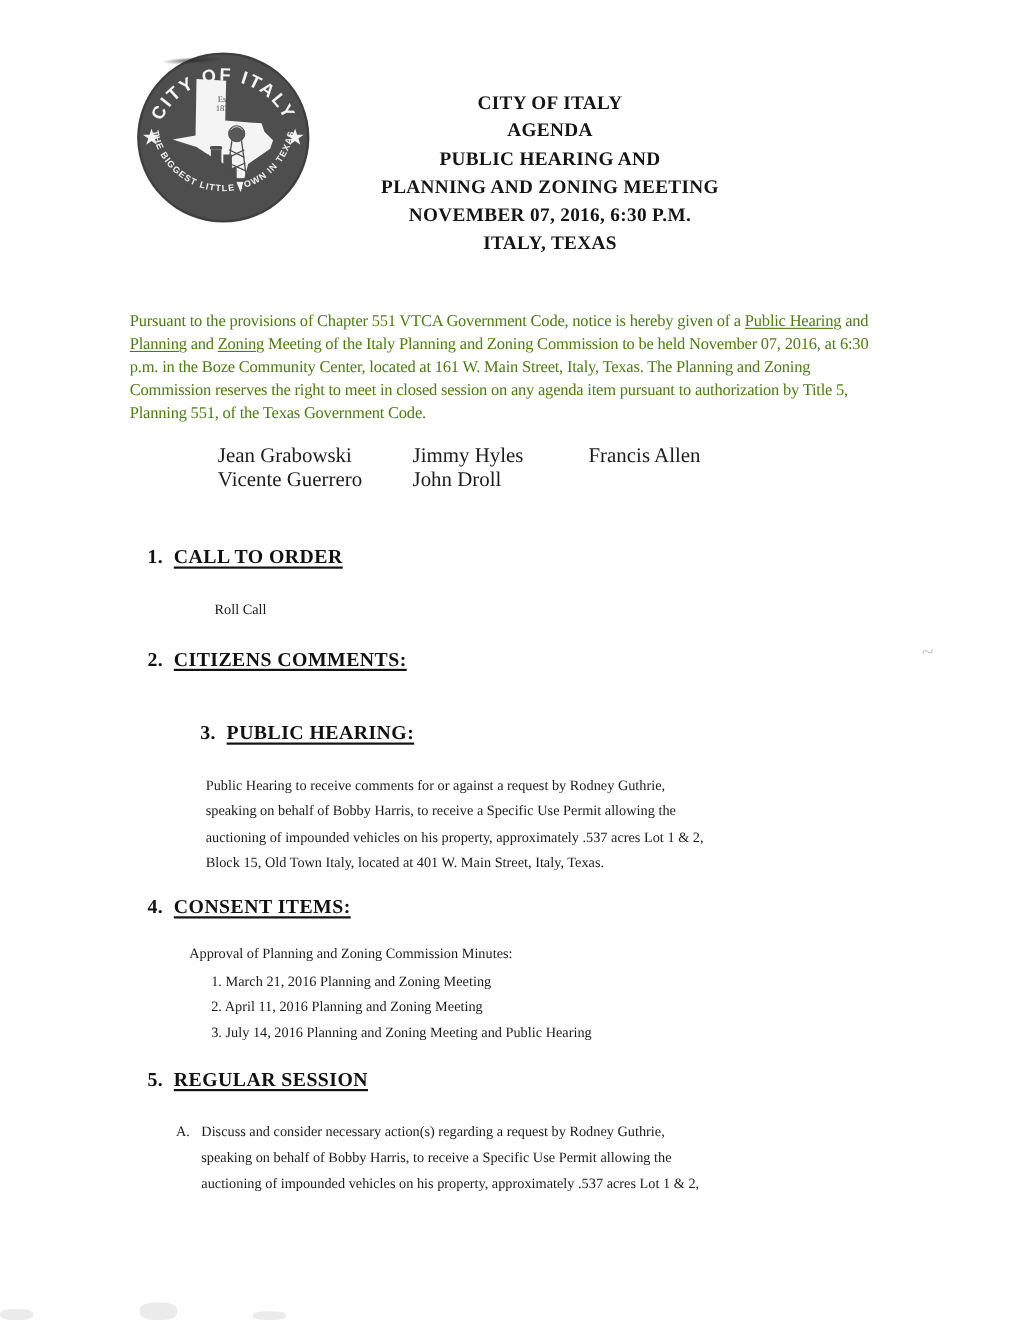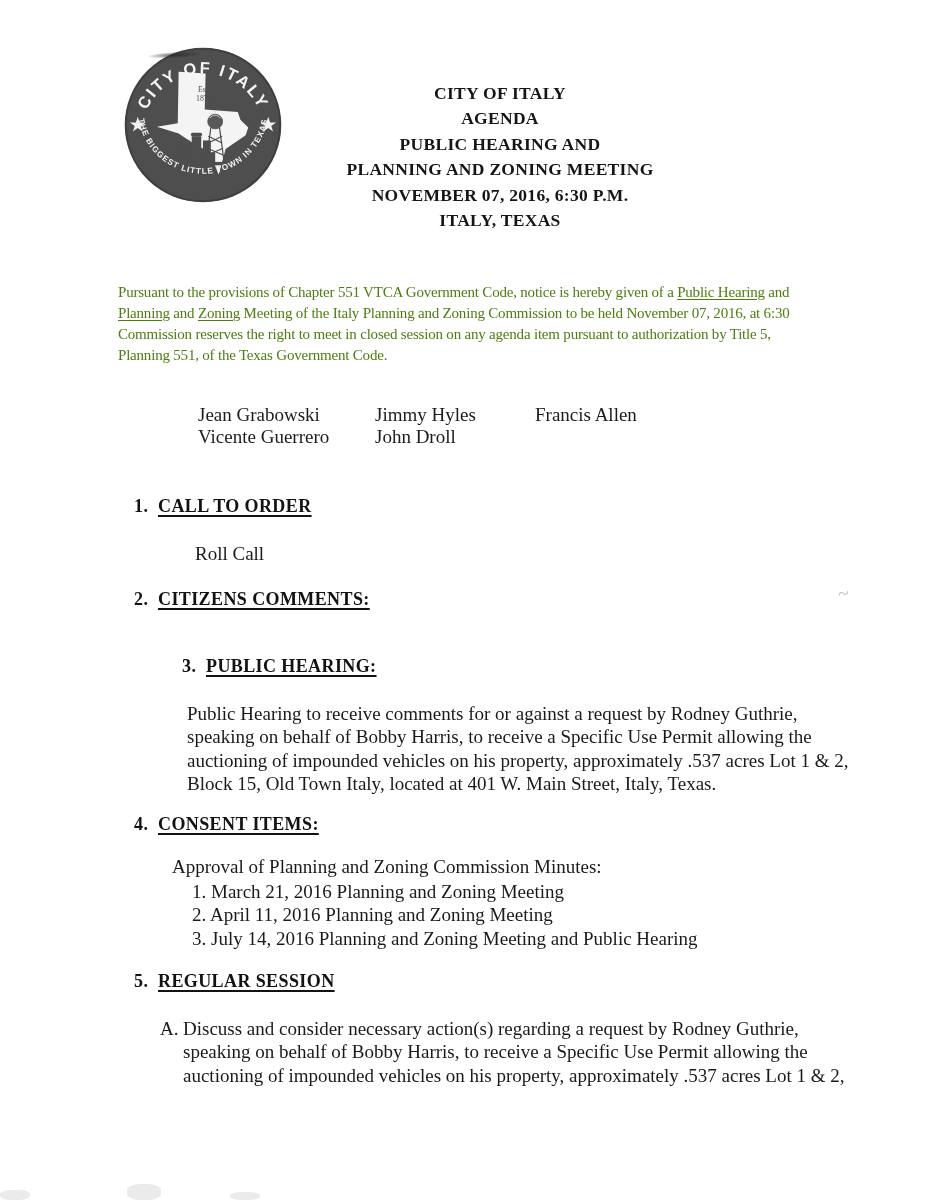--- a/index.html
+++ b/index.html
@@ -44,21 +44,21 @@
   }
   .section-heading .num {
     display: inline-block; width: 24px;
     text-decoration: none;
   }
   .section-heading .title {
     text-decoration: underline;
     text-decoration-thickness: 1.8px;
     text-underline-offset: 3px;
   }
-  .body-text { font-size: 19px; line-height: 23.3px; white-space: nowrap; color: #1a1a1a; }
+  .body-text { font-size: 13px; line-height: 23.3px; white-space: nowrap; color: #1a1a1a; }
   .s1-heading { top: 496px; }
   .s1-item    { top: 542px; left: 195px; }
   .s2-heading { top: 589px; }
   .s3-heading { top: 656px; margin-left: 48px; }
   .s3-body    { top: 702px; left: 187px; }
   .s4-heading { top: 814px; }
   .s4-lead    { top: 855px; left: 172px; }
   .s4-items   { top: 880px; left: 192px; }
   .s5-heading { top: 971px; }
   .s5-item    { top: 1017px; left: 160px; }
@@ -143,20 +143,21 @@
   <div>AGENDA</div>
   <div>PUBLIC HEARING AND</div>
   <div>PLANNING AND ZONING MEETING</div>
   <div>NOVEMBER 07, 2016, 6:30 P.M.</div>
   <div>ITALY, TEXAS</div>
 </div>
 
 <div class="abs notice">
   <div><span>Pursuant to the provisions of Chapter 551 VTCA Government Code, notice is hereby given of a </span><span class="u">Public Hearing</span><span> and</span></div>
   <div><span class="u">Planning</span><span> and </span><span class="u">Zoning</span><span> Meeting of the Italy Planning and Zoning Commission to be held November 07, 2016, at 6:30</span></div>
+  <div>p.m. in the Boze Community Center, located at 161 W. Main Street, Italy, Texas. The Planning and Zoning</div>
   <div>Commission reserves the right to meet in closed session on any agenda item pursuant to authorization by Title 5,</div>
   <div>Planning 551, of the Texas Government Code.</div>
 </div>
 
 <div class="abs names-col col1">
   <div>Jean Grabowski</div>
   <div>Vicente Guerrero</div>
 </div>
 <div class="abs names-col col2">
   <div>Jimmy Hyles</div>

